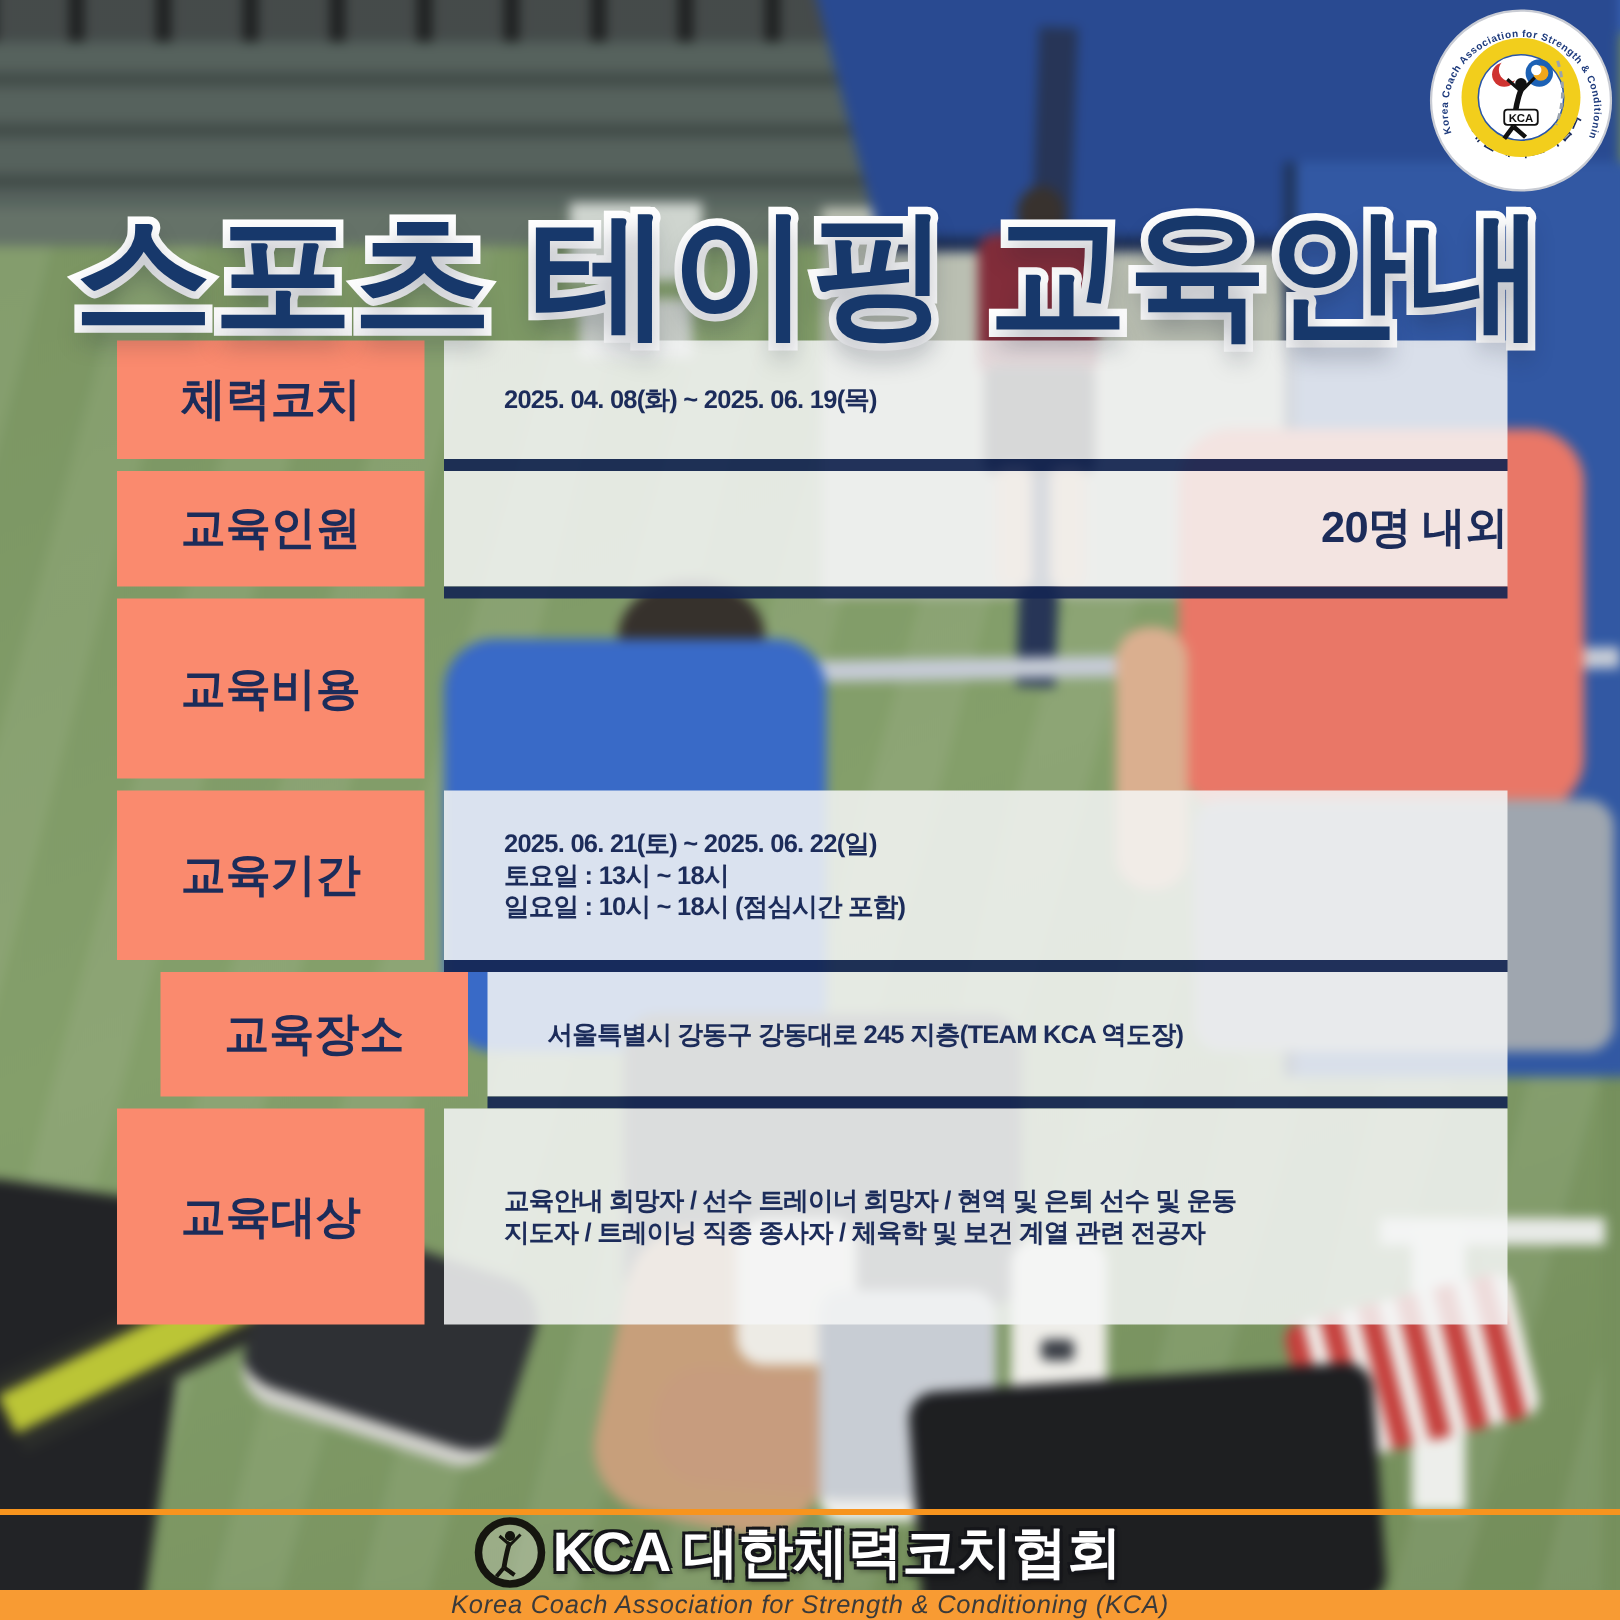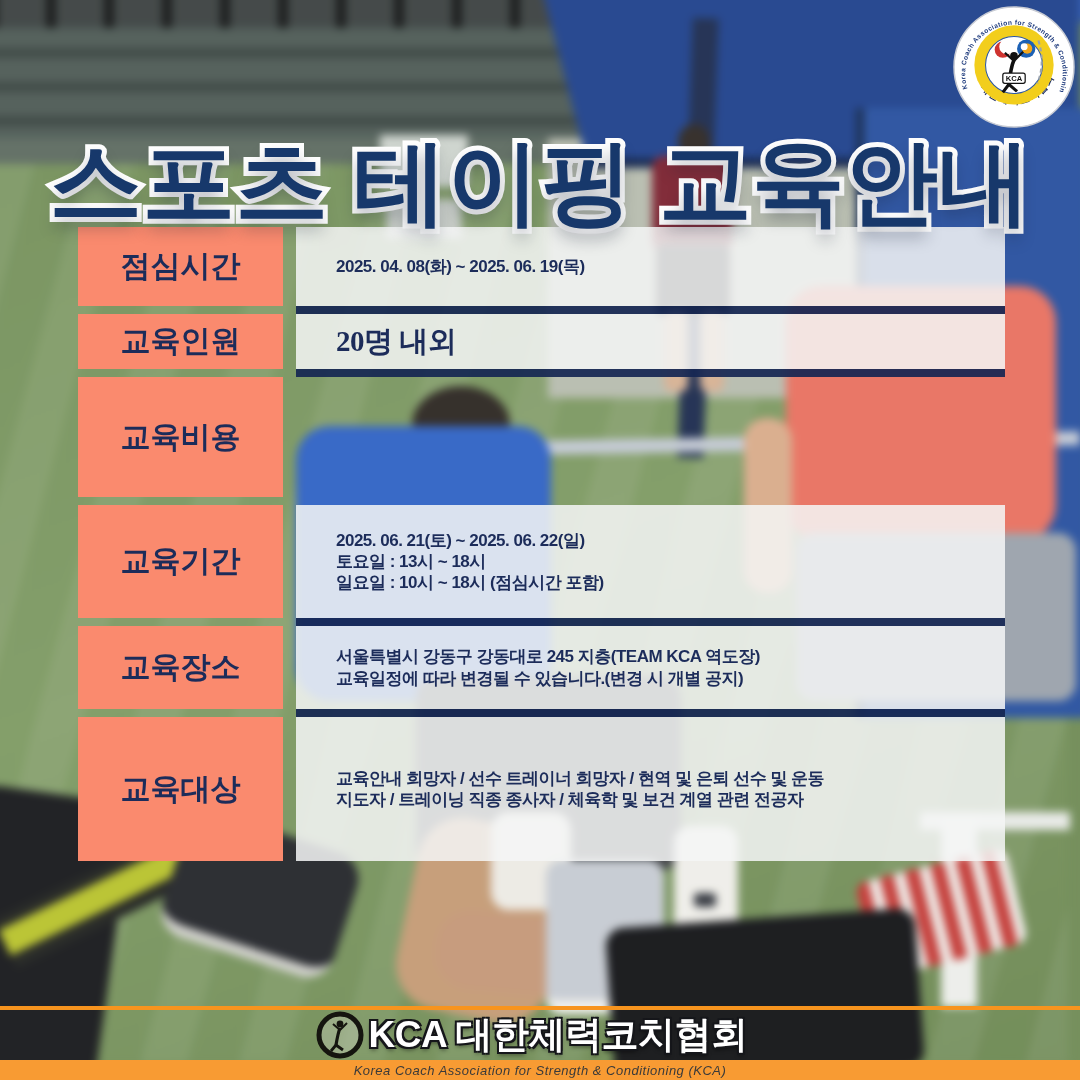--- a/index.html
+++ b/index.html
@@ -79,32 +79,32 @@
   .table{position:absolute;left:78px;top:227px;width:927px;z-index:10;}
   .row{display:flex;gap:13px;margin-bottom:8px;}
   .cell-label{width:205px;flex:0 0 205px;background:#FA8A6E;display:flex;align-items:center;justify-content:center;
     color:#1C2C5A;font-size:30px;font-weight:800;letter-spacing:0;}
   .cell-content{flex:1;position:relative;background:rgba(244,246,246,.86);
     display:flex;flex-direction:column;justify-content:center;padding-left:40px;box-sizing:border-box;
     color:#1C2C5A;font-weight:800;}
   .row:not(:last-child) .cell-content::after{content:"";position:absolute;left:0;right:0;bottom:-8px;height:8px;
     background:rgba(21,38,82,.92);}
   .line{white-space:nowrap;line-height:1.24;letter-spacing:-0.5px;}
-  .fs29{font-size:29px;} .fs24{font-size:17px;}
+  .fs29{font-size:29px;text-align:right;} .fs24{font-size:17px;}
 
   
   .orange-line{position:absolute;left:0;top:1006px;width:1080px;height:4px;background:#F7941E;z-index:14;}
   .brandrow{position:absolute;left:0;right:16px;top:1010px;height:50px;display:flex;align-items:center;
     justify-content:center;gap:4px;z-index:15;}
   .brand-logo{width:48px;height:48px;flex:0 0 48px;}
   .brand-name{font-size:37px;font-weight:800;color:#ffffff;letter-spacing:-0.5px;white-space:nowrap;
     text-shadow:2px 2px 0 #15161a,-2px 2px 0 #15161a,2px -2px 0 #15161a,-2px -2px 0 #15161a,0 3px 4px rgba(0,0,0,.5);}
   .bottom-bar{position:absolute;left:0;top:1060px;width:1080px;height:20px;background:#F89B33;z-index:16;
     display:flex;align-items:center;justify-content:center;}
-  .bottom-bar-text{font-size:13px;font-style:italic;color:#3a3a3a;letter-spacing:0.5px;white-space:nowrap;}
+  .bottom-bar-text{font-size:17px;font-style:italic;color:#3a3a3a;letter-spacing:0.5px;white-space:nowrap;}
 </style>
 </head>
 <body>
 
 <div class="poster">
 
   <div class="photo">
     <div class="blurwrap">
       <div class="shape trees"></div>
       <div class="shape truss"></div>
@@ -177,47 +177,46 @@
     <path d="M60,54 L51,46 M60,54 L69,45" stroke="#111111" stroke-width="2.2" fill="none"></path>
     <path d="M55,77 L49,85 M55,77 L63,84" stroke="#111111" stroke-width="3" fill="none"></path>
 
     <path d="M84,34 q7,22 -1,42" stroke="#9aa3ad" stroke-width="2" fill="none" stroke-dasharray="4 3"></path>
     <rect x="49" y="66" width="22" height="10" rx="2" fill="#ffffff" stroke="#111111" stroke-width="1.2"></rect>
     <text x="60" y="74" text-anchor="middle" font-family="Liberation Sans, sans-serif" font-size="7.5" font-weight="bold" fill="#111111">KCA</text>
   </svg>
 
   <div class="table" id="info-table">
       <div class="row" style="height: 79px;">
-        <div class="cell-label">점심시간</div>
+        <div class="cell-label">체력코치</div>
         <div class="cell-content">
           <div class="line fs24">2025. 04. 08(화) ~ 2025. 06. 19(목)</div>
         </div>
       </div>
-      <div class="row" style="height: 55px; font-family: Liberation Serif, serif;">
+      <div class="row" style="height: 77px;">
         <div class="cell-label">교육인원</div>
         <div class="cell-content">
           <div class="line fs29">20명 내외</div>
         </div>
       </div>
       <div class="row" style="height: 120px;">
         <div class="cell-label">교육비용</div>
       </div>
       <div class="row" style="height: 113px;">
         <div class="cell-label">교육기간</div>
         <div class="cell-content">
           <div class="line fs24">2025. 06. 21(토) ~ 2025. 06. 22(일)</div>
           <div class="line fs24">토요일 : 13시 ~ 18시</div>
           <div class="line fs24">일요일 : 10시 ~ 18시 (점심시간 포함)</div>
         </div>
       </div>
-      <div class="row" style="height: 83px;">
+      <div class="row" style="height: 83px; margin-left: 29px;">
         <div class="cell-label">교육장소</div>
         <div class="cell-content">
           <div class="line fs24">서울특별시 강동구 강동대로 245 지층(TEAM KCA 역도장)</div>
-          <div class="line fs24">교육일정에 따라 변경될 수 있습니다.(변경 시 개별 공지)</div>
         </div>
       </div>
       <div class="row" style="height: 144px;">
         <div class="cell-label">교육대상</div>
         <div class="cell-content">
           <div class="line fs24">교육안내 희망자 / 선수 트레이너 희망자 / 현역 및 은퇴 선수 및 운동</div>
           <div class="line fs24">지도자 / 트레이닝 직종 종사자 / 체육학 및 보건 계열 관련 전공자</div>
         </div>
       </div>
     </div>

